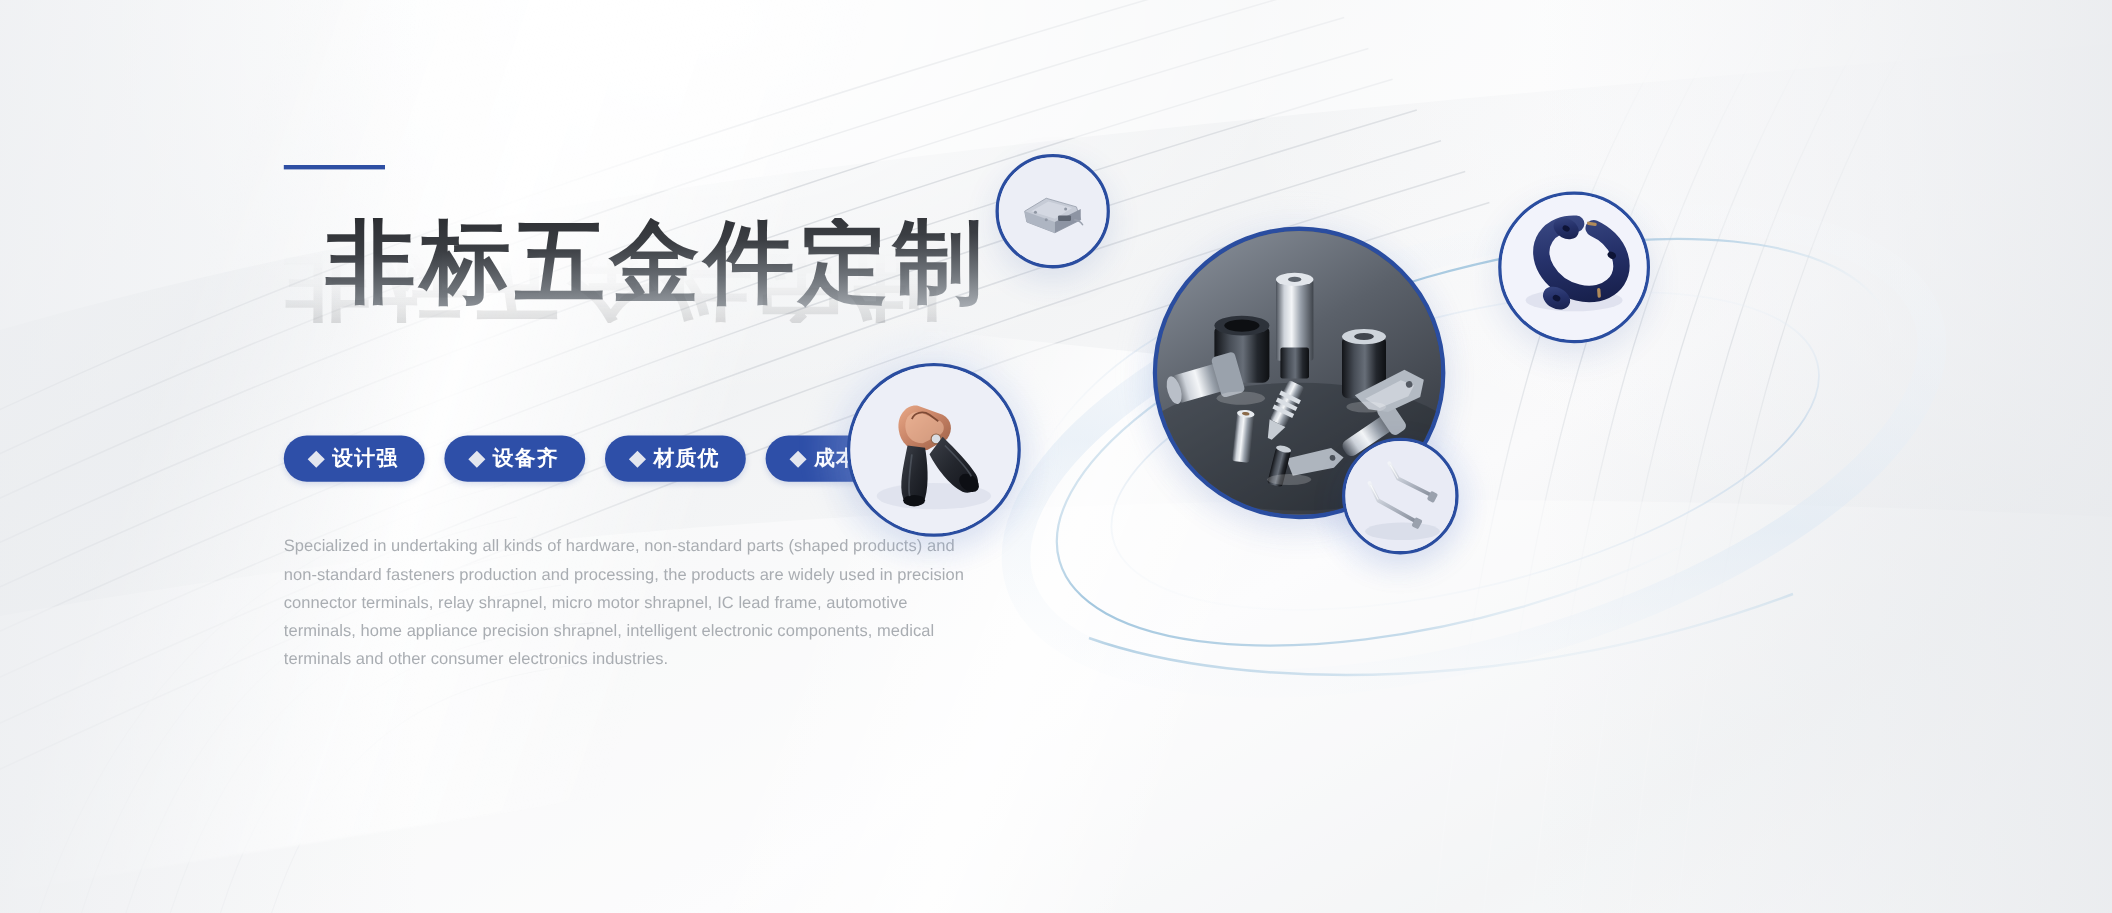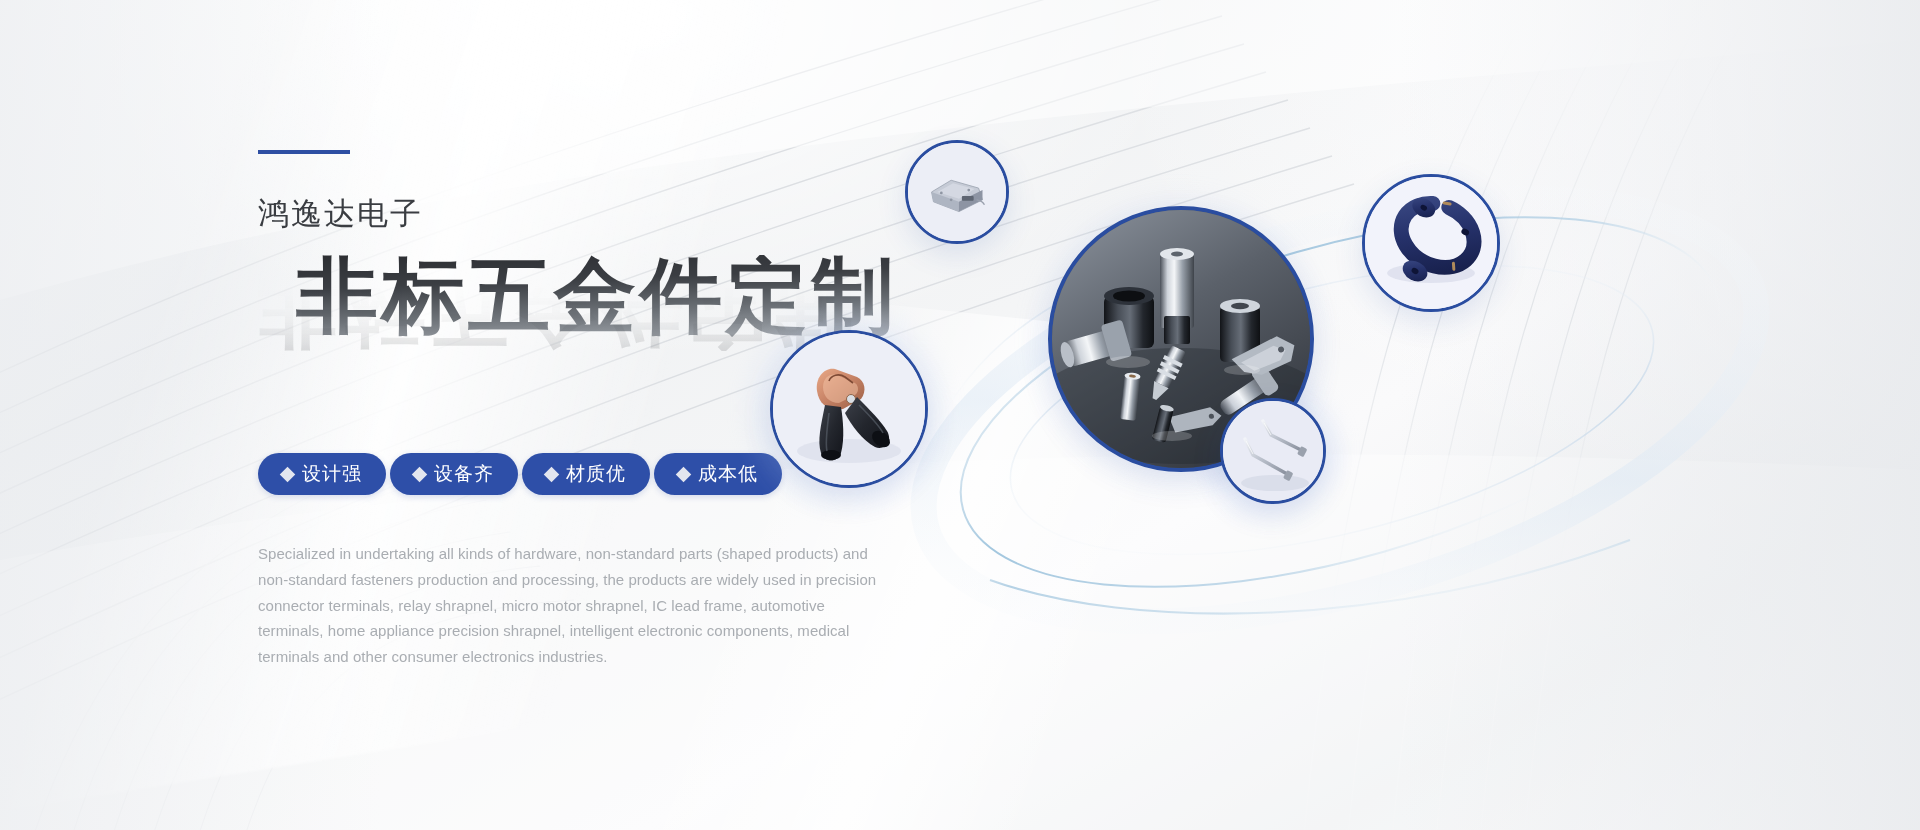--- a/index.html
+++ b/index.html
@@ -94,21 +94,21 @@
     -webkit-background-clip: text;
     background-clip: text;
     color: transparent;
     -webkit-text-fill-color: transparent;
     opacity: .55;
     -webkit-mask-image: linear-gradient(to top, rgba(0,0,0,0) 10%, rgba(0,0,0,.9) 100%);
     mask-image: linear-gradient(to top, rgba(0,0,0,0) 10%, rgba(0,0,0,.9) 100%);
     pointer-events: none;
   }
 
-  .pill-row { display: flex; gap: 4px; margin-top: 62px; }
+  .pill-row { display: flex; gap: 18px; margin-top: 62px; font-weight: bold; }
   .pill {
     display: flex; align-items: center; gap: 9px;
     height: 42px;
     padding: 0 24px;
     border-radius: 21px;
     background: #2e4fa8;
     color: #ffffff;
     font-size: 19px;
     letter-spacing: 1px;
     white-space: nowrap;
@@ -228,21 +228,20 @@
     <div class="sheen-a"></div>
     <div class="sheen-b"></div>
     <div class="vignette-l"></div>
     <div class="vignette-r"></div>
   </div>
 
   <div class="left-col">
 
     <div class="accent-rule"></div>
 
-    <div class="brand">鸿逸达电子</div>
 
     <div class="headline-wrap">
       <h1 class="headline">非标五金件定制</h1>
       <div class="headline-reflect">非标五金件定制</div>
     </div>
 
     <div class="pill-row">
       <div class="pill">
         <span class="diamond"></span>
         <span>设计强</span>

